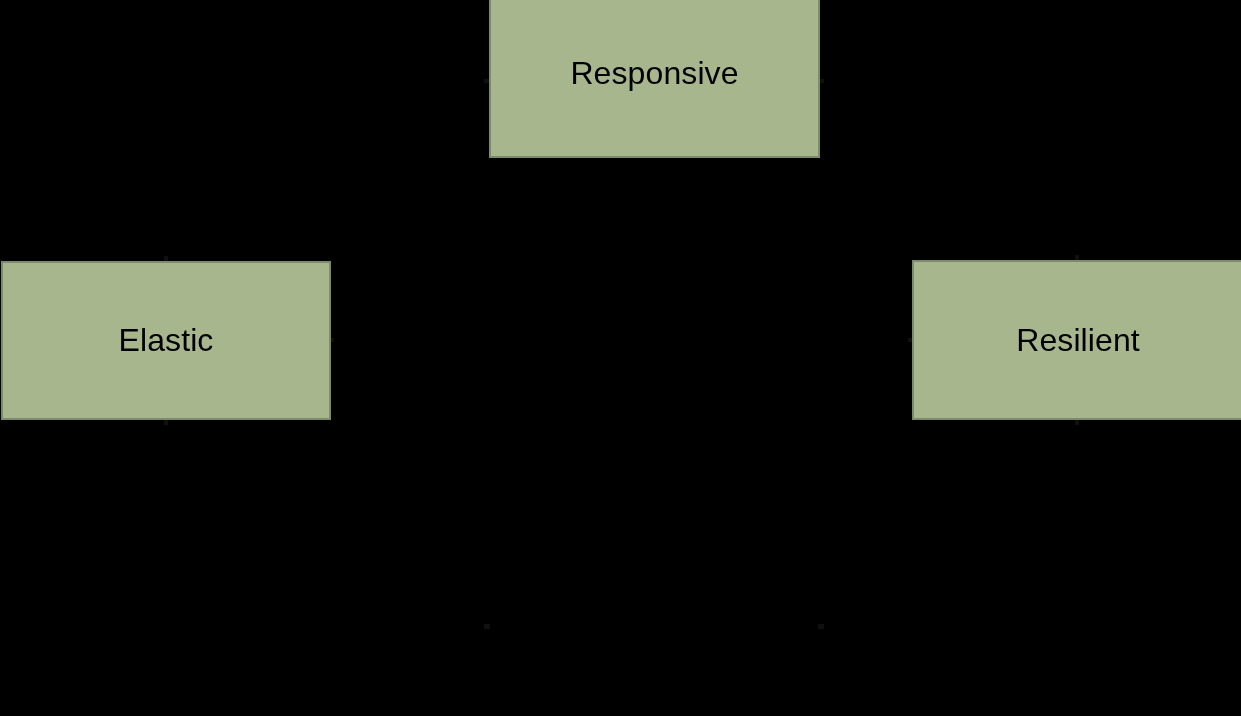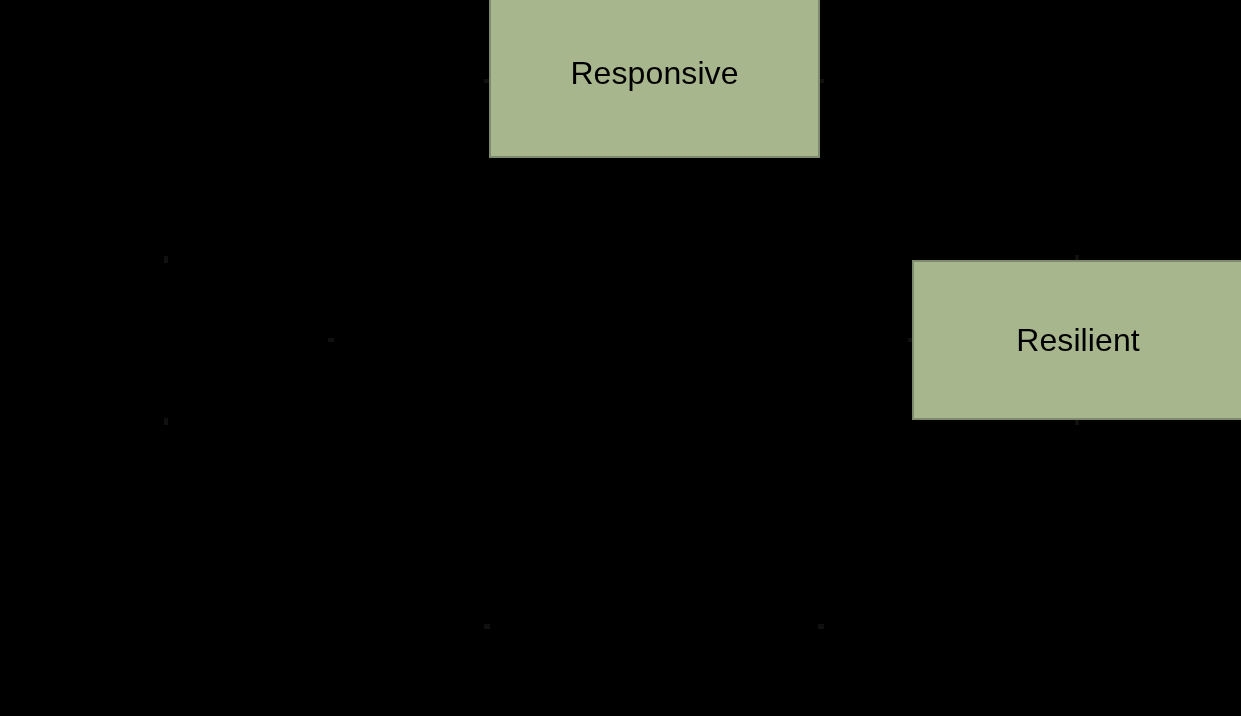--- a/index.html
+++ b/index.html
@@ -93,19 +93,22 @@
   <div class="edge-stub" style="left:908px; top:338px; width:6px; height:4px;"></div>
   <div class="edge-stub" style="left:1075px; top:255px; width:4px; height:7px;"></div>
   <div class="edge-stub" style="left:1075px; top:418px; width:4px; height:7px;"></div>
   <div class="edge-stub" style="left:484px; top:624px; width:6px; height:5px;"></div>
   <div class="edge-stub" style="left:818px; top:624px; width:6px; height:5px;"></div>
 
   <div class="node" id="node-responsive">
     <span class="node-label">Responsive</span>
   </div>
 
+  <div class="node" id="node-elastic">
+    <span class="node-label">Elastic</span>
+  </div>
 
   <div class="node" id="node-resilient">
     <span class="node-label">Resilient</span>
   </div>
 
 
 </div>
 
 </body></html>

